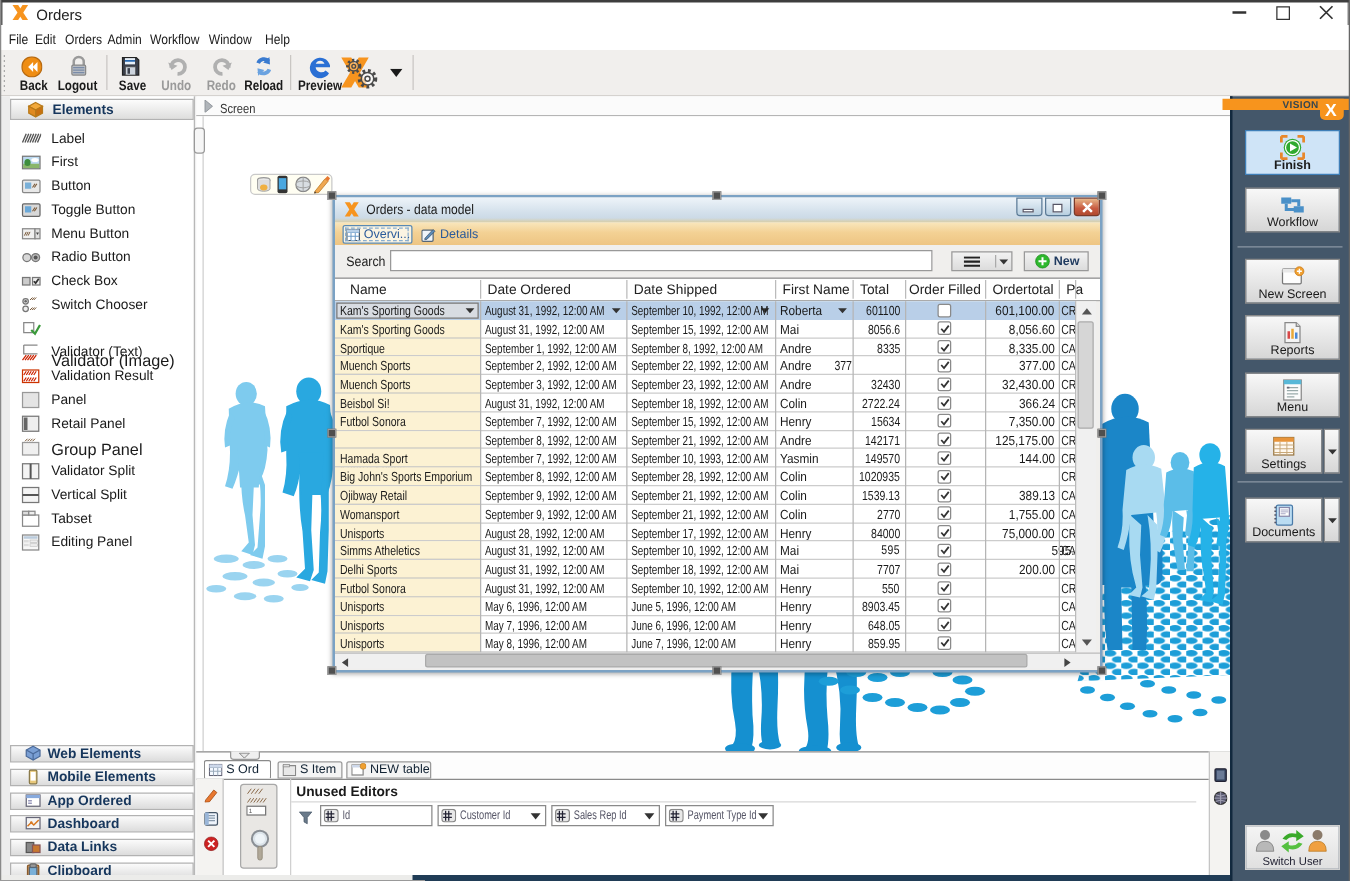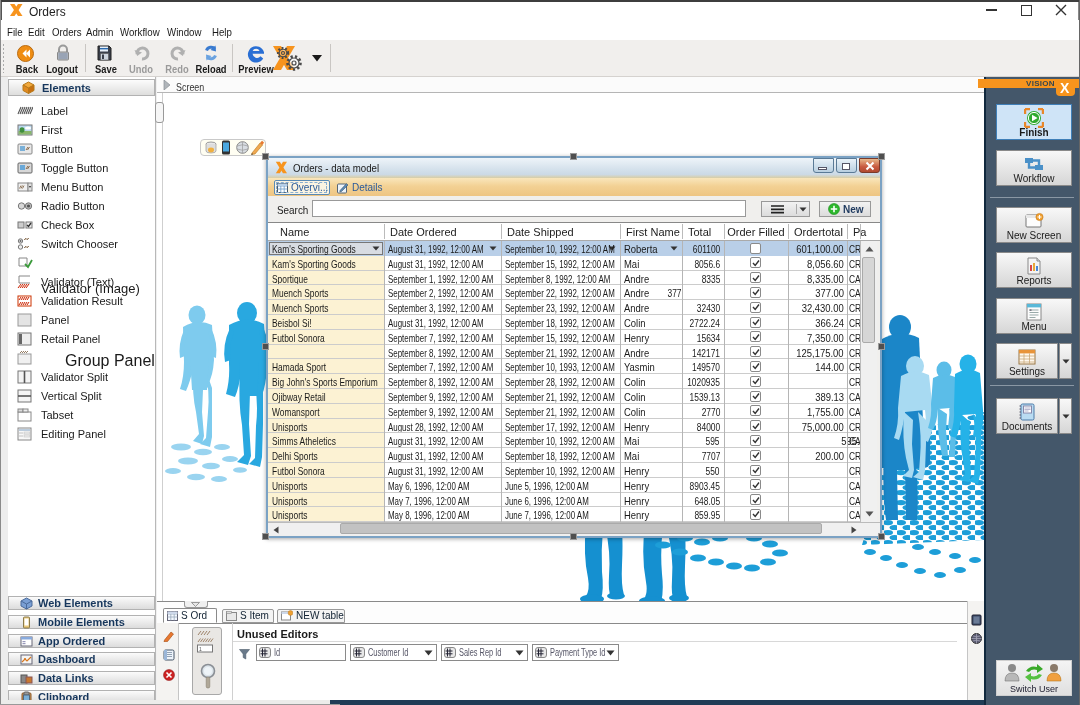--- a/index.html
+++ b/index.html
@@ -176,21 +176,21 @@
     <div class="abs tx" style="left:41px;top:314px;font-size:11px;color:#1a1a1a;">Panel</div>
     <div class="abs" style="left:17px;top:331px;width:16px;height:16px;"><svg width="16" height="16">
         <rect x="1" y="2" width="13" height="12" fill="#eee" stroke="#777"></rect>
         <rect x="2" y="3" width="3" height="10" fill="#666"></rect>
       </svg></div>
     <div class="abs tx" style="left:41px;top:333px;font-size:11px;color:#1a1a1a;">Retail Panel</div>
     <div class="abs" style="left:17px;top:350px;width:16px;height:16px;"><svg width="16" height="16">
         <rect x="1" y="4" width="13" height="10" fill="#f0f0f0" stroke="#999"></rect>
         <path d="M3 3 L5 1 M5 3 L7 1 M7 3 L9 1 M9 3 L11 1" stroke="#7a5a3a" stroke-width="0.8"></path>
       </svg></div>
-    <div class="abs tx" style="left:41px;top:352px;font-size:16px;color:#1a1a1a;margin-left:24px;">Group Panel</div>
+    <div class="abs tx" style="left:41px;top:352px;font-size:13px;color:#1a1a1a;">Group Panel</div>
     <div class="abs" style="left:17px;top:369px;width:16px;height:16px;"><svg width="16" height="16">
         <rect x="1" y="2" width="13" height="12" fill="#f4f4f4" stroke="#777"></rect>
         <line x1="7.5" y1="2" x2="7.5" y2="14" stroke="#555" stroke-width="1.6"></line>
       </svg></div>
     <div class="abs tx" style="left:41px;top:371px;font-size:11px;color:#1a1a1a;">Validator Split</div>
     <div class="abs" style="left:17px;top:388px;width:16px;height:16px;"><svg width="16" height="16">
         <rect x="1" y="2" width="13" height="12" fill="#f4f4f4" stroke="#777"></rect>
         <line x1="1" y1="8" x2="14" y2="8" stroke="#555" stroke-width="1.6"></line>
       </svg></div>
     <div class="abs tx" style="left:41px;top:390px;font-size:11px;color:#1a1a1a;">Vertical Split</div>
@@ -860,21 +860,21 @@
     <div class="abs" style="left:791px;top:420.6px;width:53px;height:13px;font-size:0;">
       <span style="position:absolute;right:0;top:0;white-space:nowrap;font-size:10.5px;color:#1a1a1a;transform:scaleX(0.9);transform-origin:100% 0;">75,000.00</span>
     </div>
     <div class="abs" style="left:849px;top:420.6px;width:14px;height:13px;overflow:hidden;font-size:0;"><span style="display:inline-block;vertical-align:top;white-space:nowrap;font-size:10.5px;color:#1a1a1a;transform:scaleX(0.8);transform-origin:0 0;">CRI</span></div>
     <div class="abs" style="left:268px;top:432.4px;width:592px;height:1px;background:#ccc;"></div>
     <div class="abs" style="left:268px;top:433.4px;width:116px;height:14.8px;background:#fcf2d3;border-bottom:1px solid #e0d5b5;box-sizing:border-box;"></div>
     <div class="abs" style="left:272px;top:435.4px;width:106px;height:13px;overflow:hidden;font-size:0;"><span style="display:inline-block;vertical-align:top;white-space:nowrap;font-size:10.5px;color:#1a1a1a;transform:scaleX(0.8);transform-origin:0 0;">Simms Atheletics</span></div>
     <div class="abs" style="left:388px;top:435.4px;width:108px;height:13px;overflow:hidden;font-size:0;"><span style="display:inline-block;vertical-align:top;white-space:nowrap;font-size:10.5px;color:#1a1a1a;transform:scaleX(0.755);transform-origin:0 0;">August 31, 1992, 12:00 AM</span></div>
     <div class="abs" style="left:505px;top:435.4px;width:110px;height:13px;overflow:hidden;font-size:0;"><span style="display:inline-block;vertical-align:top;white-space:nowrap;font-size:10.5px;color:#1a1a1a;transform:scaleX(0.755);transform-origin:0 0;">September 10, 1992, 12:00 AM</span></div>
     <div class="abs" style="left:624px;top:435.4px;width:48px;height:13px;overflow:hidden;font-size:0;"><span style="display:inline-block;vertical-align:top;white-space:nowrap;font-size:10.5px;color:#1a1a1a;transform:scaleX(0.9);transform-origin:0 0;">Mai</span></div>
-    <div class="abs" style="left:685px;top:435.4px;width:35px;height:13px;font-size:0;">
+    <div class="abs" style="left:685px;top:435.4px;width:35px;height:13px;font-size:0;font-family:Liberation Mono, monospace;">
       <span style="position:absolute;right:0;top:0;white-space:nowrap;font-size:10.5px;color:#1a1a1a;transform:scaleX(0.8);transform-origin:100% 0;">595</span>
     </div>
     <div class="abs" style="left:750px;top:434.9px;width:11px;height:11px;background:#fff;border:1px solid #8a8a8a;border-radius:2px;box-sizing:border-box;"></div>
     <svg class="abs" style="left:751px;top:435.4px;" width="10" height="10">
       <path d="M2 5 L4.2 7.5 L8 2.5" stroke="#333" stroke-width="1.4" fill="none"></path>
     </svg>
     <div class="abs" style="left:817px;top:435.4px;width:53px;height:13px;font-size:0;">
       <span style="position:absolute;right:0;top:0;white-space:nowrap;font-size:10.5px;color:#1a1a1a;transform:scaleX(0.9);transform-origin:100% 0;">595.00</span>
     </div>
     <div class="abs" style="left:849px;top:435.4px;width:14px;height:13px;overflow:hidden;font-size:0;"><span style="display:inline-block;vertical-align:top;white-space:nowrap;font-size:10.5px;color:#1a1a1a;transform:scaleX(0.8);transform-origin:0 0;">CA:</span></div>

